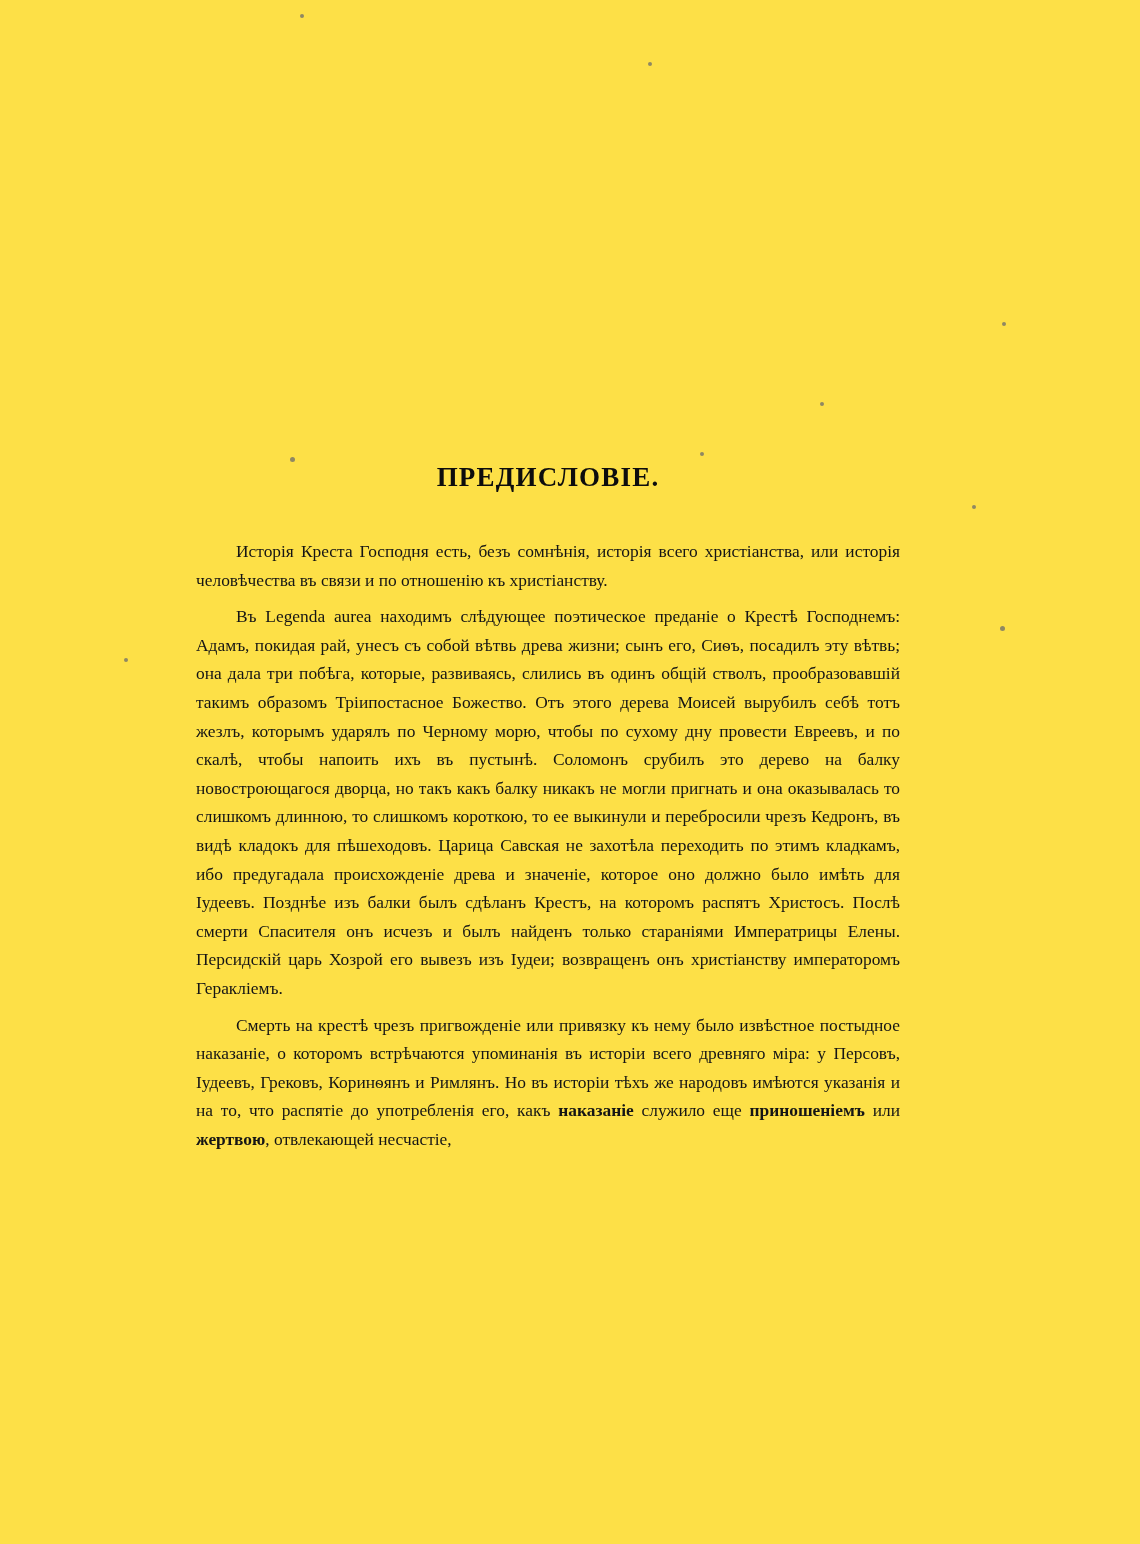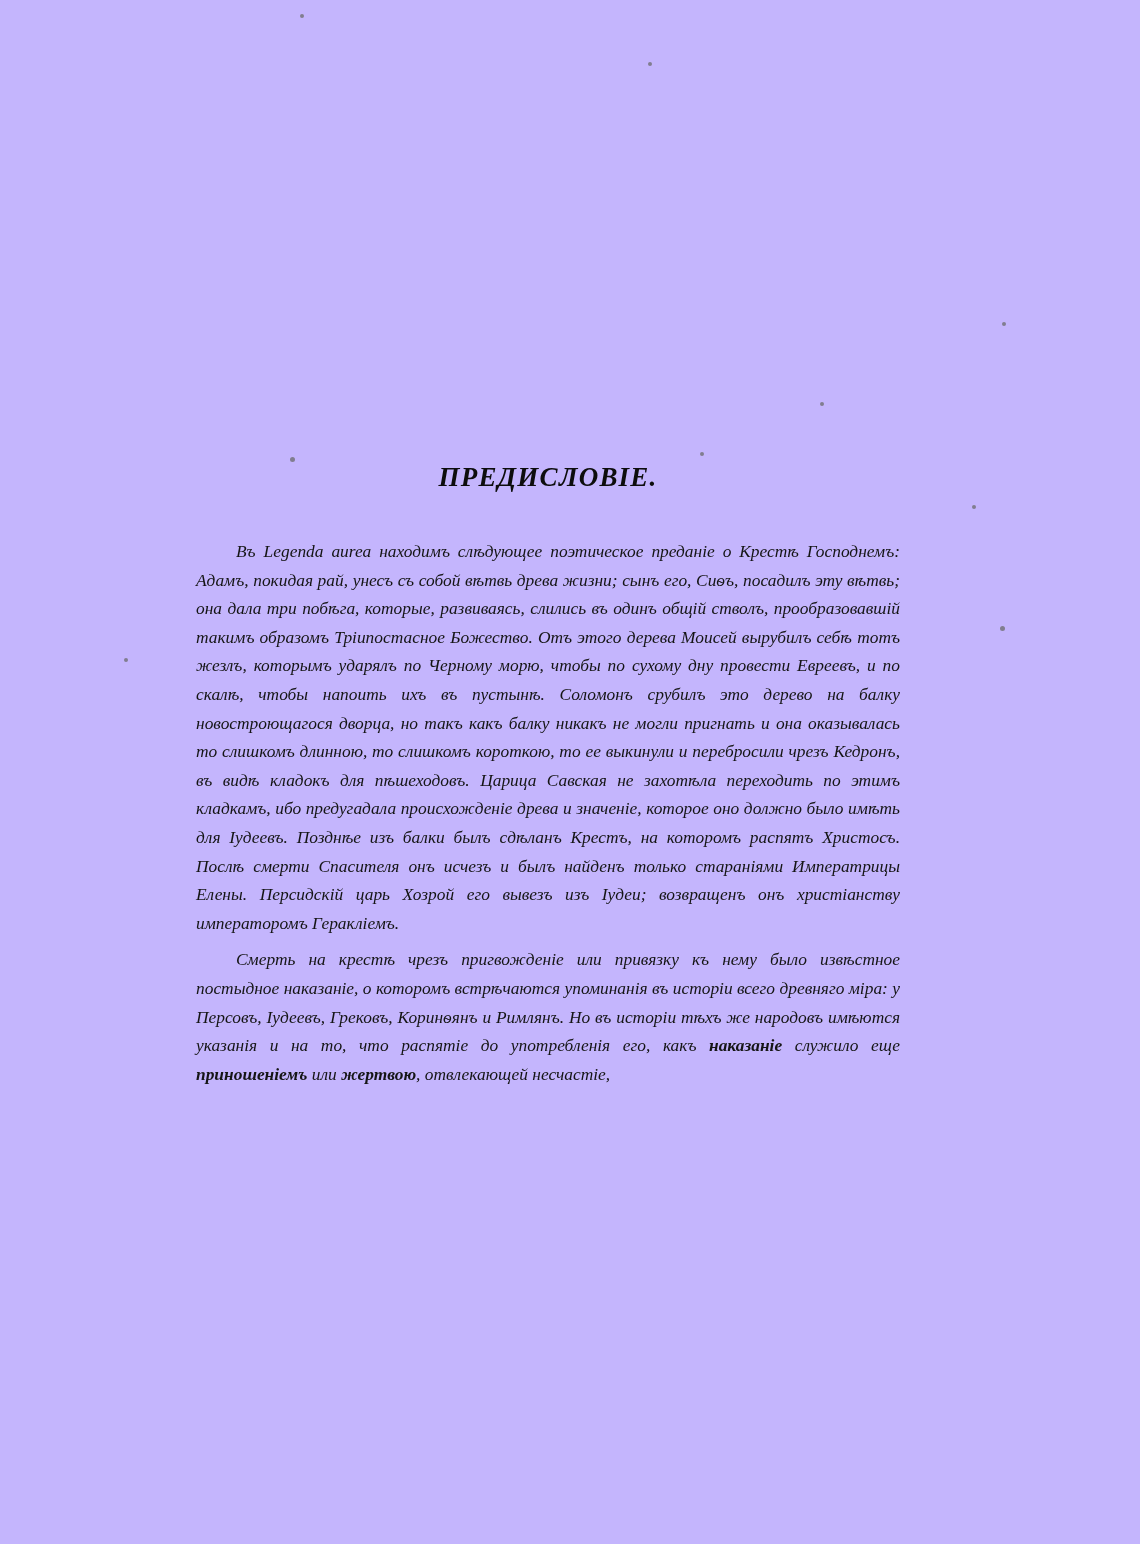--- a/index.html
+++ b/index.html
@@ -11,22 +11,21 @@
     width: 1140px;
     height: 1544px;
     position: relative;
     font-family: "Liberation Serif", serif;
     color: #1a1a1a;
     overflow: hidden;
   }
   .page {
     position: absolute;
     inset: 0;
-    background: #c4b5fd;
-    font-style: italic;
+    background: #fde047;
   }
   
   .speck {
     position: absolute;
     background: #6b6b6b;
     border-radius: 50%;
     opacity: .75;
   }
   .content {
     position: absolute;
@@ -69,19 +68,20 @@
   <span class="speck" style="left:290px; top:457px; width:5px; height:5px;"></span>
   <span class="speck" style="left:700px; top:452px; width:4px; height:4px;"></span>
   <span class="speck" style="left:972px; top:505px; width:4px; height:4px;"></span>
   <span class="speck" style="left:1000px; top:626px; width:5px; height:5px;"></span>
   <span class="speck" style="left:124px; top:658px; width:4px; height:4px;"></span>
 
   <div class="content">
 
     <h1 class="doc-title">ПРЕДИСЛОВІЕ.</h1>
 
+    <p class="para">Исторія Креста Господня есть, безъ сомнѣнія, исторія всего христіанства, или исторія человѣчества въ связи и по отношенію къ христіанству.</p>
 
     <p class="para">Въ Legenda aurea находимъ слѣдующее поэтическое преданіе о Крестѣ Господнемъ: Адамъ, покидая рай, унесъ съ собой вѣтвь древа жизни; сынъ его, Сиѳъ, посадилъ эту вѣтвь; она дала три побѣга, которые, развиваясь, слились въ одинъ общій стволъ, прообразовавшій такимъ образомъ Тріипостасное Божество. Отъ этого дерева Моисей вырубилъ себѣ тотъ жезлъ, которымъ ударялъ по Черному морю, чтобы по сухому дну провести Евреевъ, и по скалѣ, чтобы напоить ихъ въ пустынѣ. Соломонъ срубилъ это дерево на балку новостроющагося дворца, но такъ какъ балку никакъ не могли пригнать и она оказывалась то слишкомъ длинною, то слишкомъ короткою, то ее выкинули и перебросили чрезъ Кедронъ, въ видѣ кладокъ для пѣшеходовъ. Царица Савская не захотѣла переходить по этимъ кладкамъ, ибо предугадала происхожденіе древа и значеніе, которое оно должно было имѣть для Іудеевъ. Позднѣе изъ балки былъ сдѣланъ Крестъ, на которомъ распятъ Христосъ. Послѣ смерти Спасителя онъ исчезъ и былъ найденъ только стараніями Императрицы Елены. Персидскій царь Хозрой его вывезъ изъ Іудеи; возвращенъ онъ христіанству императоромъ Геракліемъ.</p>
 
     <p class="para"><span>Смерть на крестѣ чрезъ пригвожденіе или привязку къ нему было извѣстное постыдное наказаніе, о которомъ встрѣчаются упоминанія въ исторіи всего древняго міра: у Персовъ, Іудеевъ, Грековъ, Коринѳянъ и Римлянъ. Но въ исторіи тѣхъ же народовъ имѣются указанія и на то, что распятіе до употребленія его, какъ </span><span class="bold">наказаніе</span><span> служило еще </span><span class="bold">приношеніемъ</span><span> или </span><span class="bold">жертвою</span><span>, отвлекающей несчастіе,</span></p>
 
   </div>
 </div>
 
 </body></html>

